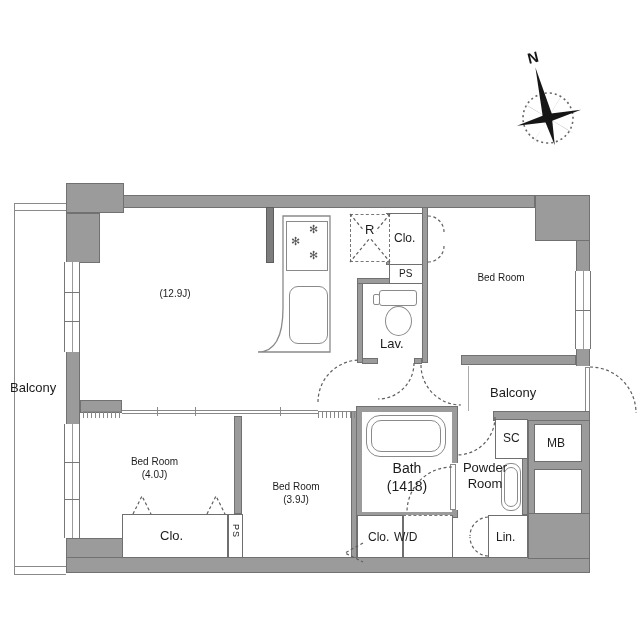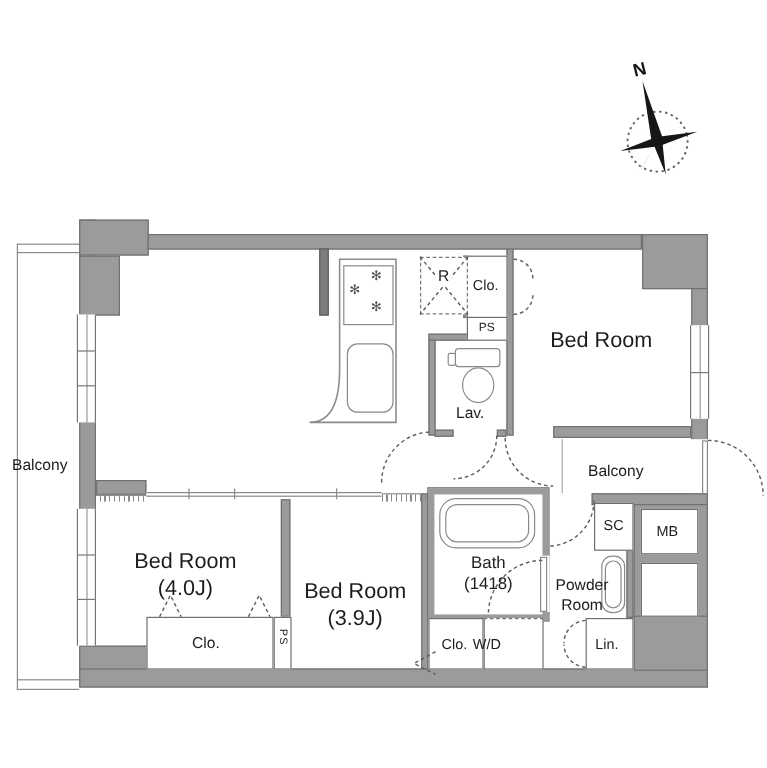--- a/index.html
+++ b/index.html
@@ -9,21 +9,21 @@
   .wall{position:absolute;background:#9b9b9b;border:1px solid #717171;box-sizing:border-box;}
   .wall-dark{position:absolute;background:#7d7d7d;border:1px solid #5e5e5e;box-sizing:border-box;}
   .thinline{position:absolute;background:#8a8a8a;}
   .winbox{position:absolute;background:#ffffff;border-left:1px solid #777;border-right:1px solid #777;box-sizing:border-box;}
   .winmid{position:absolute;left:50%;top:0;width:1px;height:100%;background:#9a9a9a;}
   .wintick{position:absolute;left:0;width:100%;height:1px;background:#777;}
   .box{position:absolute;background:#fff;border:1px solid #6f6f6f;box-sizing:border-box;}
   .dashedbox{position:absolute;background:#fff;border:1px dashed #777;box-sizing:border-box;}
   .fix{position:absolute;background:#fff;border:1px solid #8a8a8a;box-sizing:border-box;}
   .lbl{position:absolute;white-space:nowrap;line-height:1.25;text-align:center;}
-  .big{font-size:18px;}
+  .big{font-size:10px;}
   .med{font-size:13px;}
   .sml{font-size:12px;}
   .tiny{font-size:10px;}
   .vert{writing-mode:vertical-rl;letter-spacing:1px;}
   .burner{position:absolute;font-size:11px;color:#555;}
   svg.overlay{position:absolute;left:0;top:0;pointer-events:none;}
 </style>
 </head>
 <body>
 
@@ -158,38 +158,39 @@
       <polygon points="34,0 0,-4 0,4" fill="#161616"></polygon>
       <polygon points="15,-15 2,-2 -2,2 19,-19" fill="#161616"></polygon>
       <polygon points="-17,17 -2,2 2,-2 -21,21" fill="#161616"></polygon>
       <polygon points="-15,-15 -2,-2 2,2 -19,-19" fill="#161616"></polygon>
       <polygon points="17,17 2,2 -2,-2 21,21" fill="#161616"></polygon>
       <text x="0" y="-57" text-anchor="middle" font-size="15" font-weight="bold" fill="#161616" font-family="Liberation Sans, sans-serif">N</text>
     </g>
   </svg>
 
   <div class="lbl big" style="left:95px;top:288px;width:160px;">
+    <div>(12.9J)</div>
   </div>
   <div class="lbl big" style="left:430px;top:272px;width:142px;">
     <div>Bed Room</div>
   </div>
   <div class="lbl big" style="left:92px;top:456px;width:125px;">
     <div>Bed Room</div>
     <div>(4.0J)</div>
   </div>
   <div class="lbl big" style="left:236px;top:481px;width:120px;">
     <div>Bed Room</div>
     <div>(3.9J)</div>
   </div>
   <div class="lbl big" style="left:366px;top:460px;width:82px;font-size:14px;">
     <div>Bath</div>
     <div>(1418)</div>
   </div>
   <div class="lbl med" style="left:380px;top:336px;">Lav.</div>
-  <div class="lbl med" style="left:452px;top:480px;width:66px;text-align:center;">
+  <div class="lbl med" style="left:452px;top:460px;width:66px;text-align:center;">
     <div>Powder</div>
     <div>Room</div>
   </div>
   <div class="lbl med" style="left:490px;top:385px;">Balcony</div>
 
   <div class="lbl sml" style="left:394px;top:231px;">Clo.</div>
   <div class="lbl tiny" style="left:399px;top:268px;">PS</div>
   <div class="lbl med" style="left:363px;top:222px;background:#fff;padding:0 2px;">R</div>
   <div class="lbl sml" style="left:503px;top:431px;">SC</div>
   <div class="lbl sml" style="left:547px;top:436px;">MB</div>

